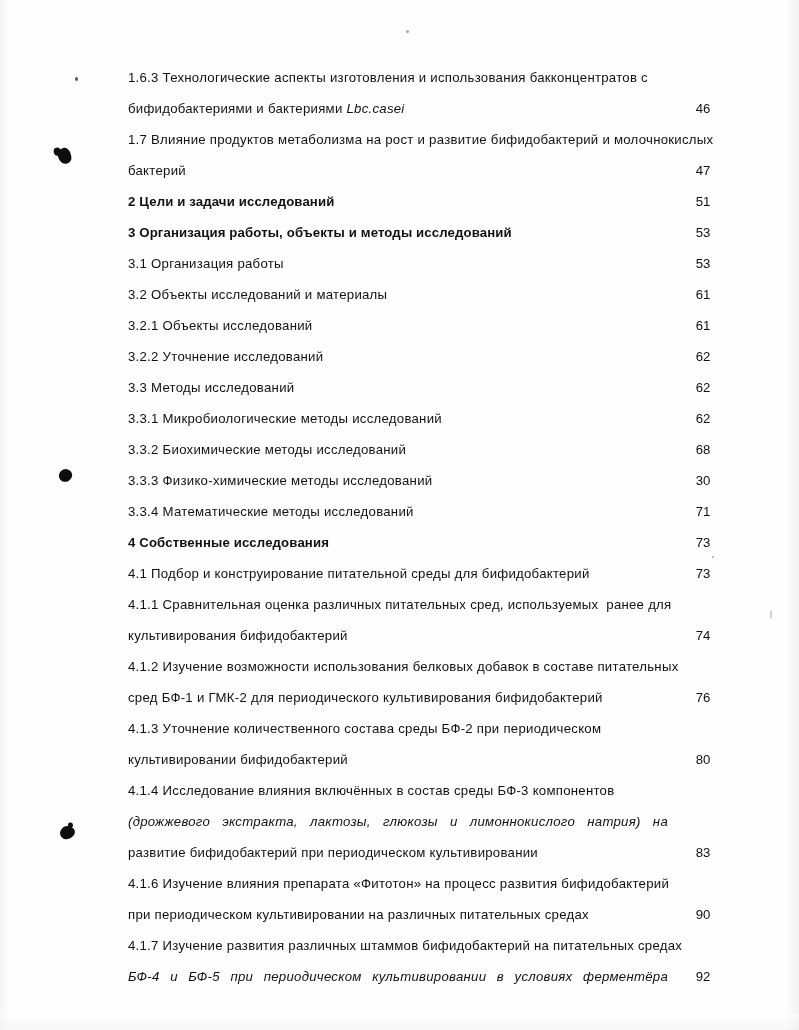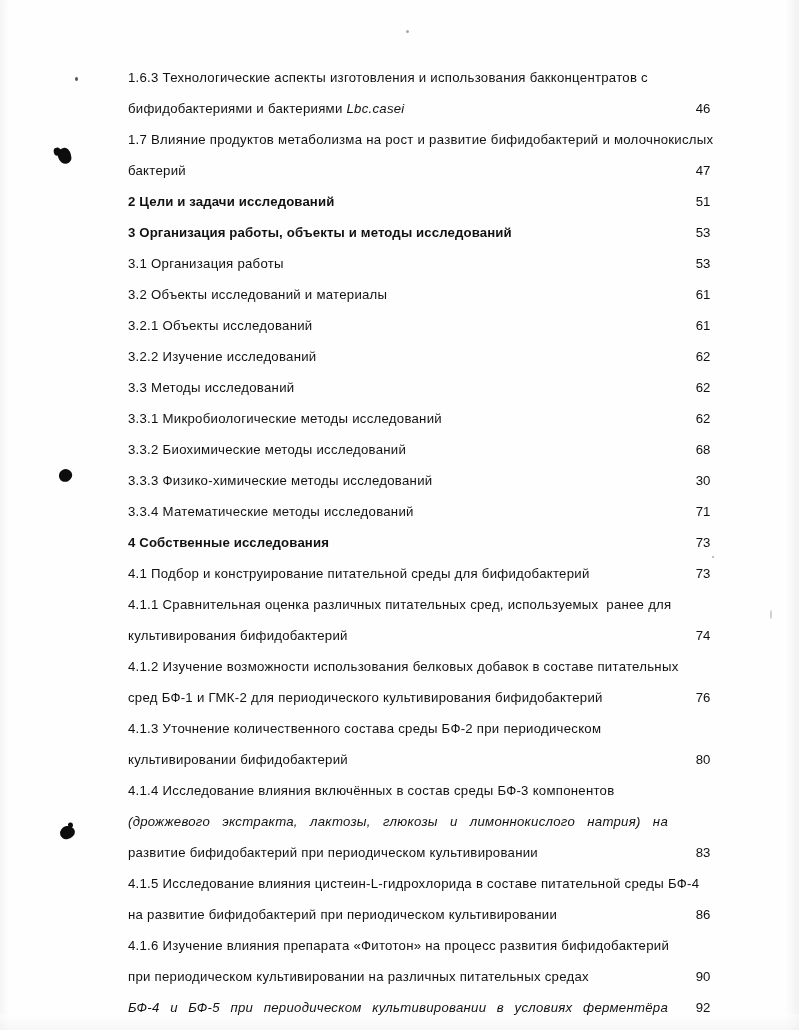--- a/index.html
+++ b/index.html
@@ -219,21 +219,21 @@
         <div class="page-num">61</div>
       </div>
       <div class="toc-entry level-sub">
         <div class="entry-lines">
           <div class="entry-line">3.2.1 Объекты исследований</div>
         </div>
         <div class="page-num">61</div>
       </div>
       <div class="toc-entry level-sub">
         <div class="entry-lines">
-          <div class="entry-line">3.2.2 Изучение исследований</div>
+          <div class="entry-line">3.2.2 Уточнение исследований</div>
         </div>
         <div class="page-num">62</div>
       </div>
       <div class="toc-entry level-sub">
         <div class="entry-lines">
           <div class="entry-line">3.3 Методы исследований</div>
         </div>
         <div class="page-num">62</div>
       </div>
       <div class="toc-entry level-sub">
@@ -296,33 +296,27 @@
       <div class="toc-entry level-sub">
         <div class="entry-lines">
           <div class="entry-line">4.1.4 Исследование влияния включённых в состав среды БФ-3 компонентов</div>
           <div class="entry-line justified">(дрожжевого экстракта, лактозы, глюкозы и лимоннокислого натрия) на</div>
           <div class="entry-line">развитие бифидобактерий при периодическом культивировании</div>
         </div>
         <div class="page-num">83</div>
       </div>
       <div class="toc-entry level-sub">
         <div class="entry-lines">
-          <div class="entry-line">4.1.5 Исследование влияния цистеин-L-гидрохлорида в составе питательной среды БФ-4</div>
-          <div class="entry-line">на развитие бифидобактерий при периодическом культивировании</div>
-        </div>
-        <div class="page-num">86</div>
-      </div>
-      <div class="toc-entry level-sub">
-        <div class="entry-lines">
           <div class="entry-line">4.1.6 Изучение влияния препарата «Фитотон» на процесс развития бифидобактерий</div>
           <div class="entry-line">при периодическом культивировании на различных питательных средах</div>
         </div>
         <div class="page-num">90</div>
       </div>
       <div class="toc-entry level-sub">
         <div class="entry-lines">
+          <div class="entry-line">4.1.7 Изучение развития различных штаммов бифидобактерий на питательных средах</div>
           <div class="entry-line justified">БФ-4 и БФ-5 при периодическом культивировании в условиях ферментёра</div>
         </div>
         <div class="page-num">92</div>
       </div>
     </div>
 
 </div>
 
 </body></html>

